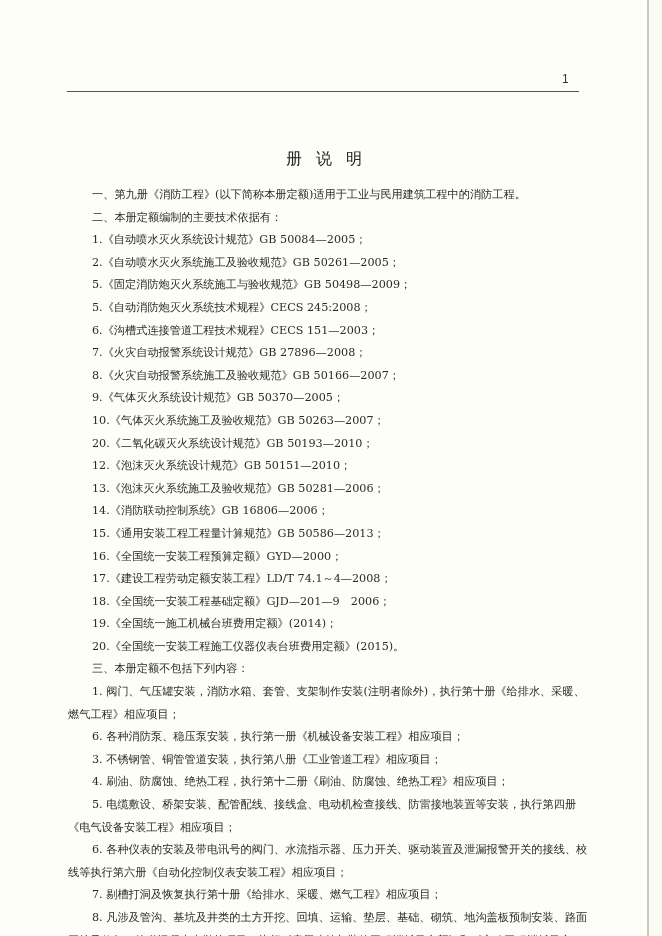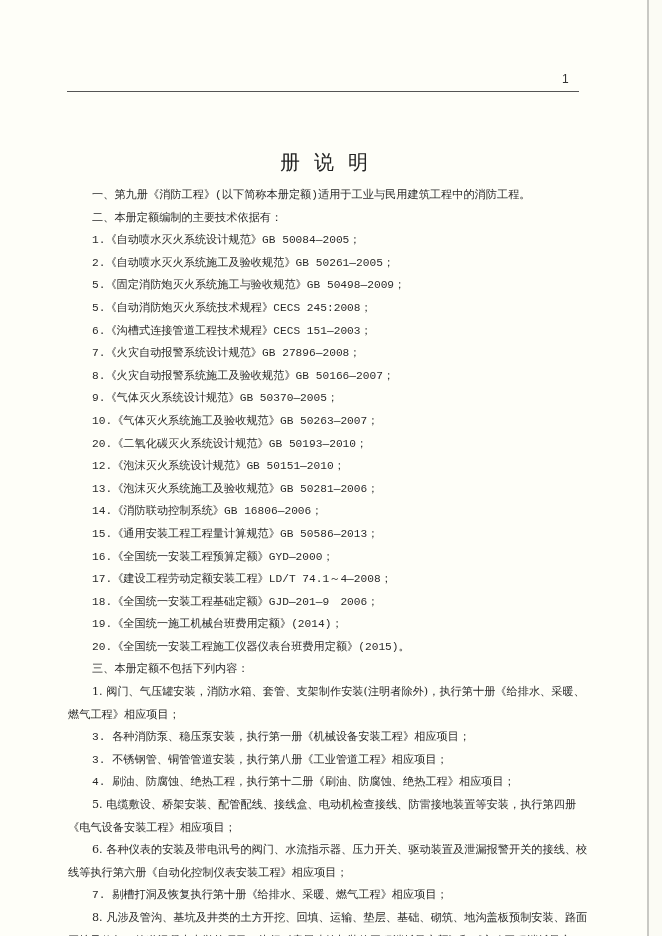--- a/index.html
+++ b/index.html
@@ -25,29 +25,29 @@
       font-size: 12px; color: #333;
     }
     .header-rule {
       position: absolute; left: 67px; top: 91px; width: 512px; height: 1px;
       background: #555;
     }
     .title {
       position: absolute; left: 0; top: 149px; width: 662px;
       text-align: center;
       font-family: "DejaVu Sans", "Liberation Sans", sans-serif;
-      font-size: 20px; letter-spacing: 14px;
+      font-size: 16px; letter-spacing: 14px;
       color: #222;
     }
     .content {
       position: absolute; left: 68px; top: 184px; width: 520px;
       font-size: 11.2px; line-height: 22.6px;
     }
     .p { margin: 0; white-space: nowrap; }
-    .indent { padding-left: 24px; font-family: Liberation Mono, monospace; }
+    .indent { padding-left: 24px; }
     .wrap { white-space: normal; text-indent: 24px; }
   </style>
 </head>
 <body>
 
 <div class="page-edge-shadow"></div>
 <div class="page-edge"></div>
 
 <div class="page-number">1</div>
 <div class="header-rule"></div>
@@ -77,21 +77,21 @@
     <p class="p indent">17.《建设工程劳动定额安装工程》LD/T 74.1～4—2008；</p>
     <p class="p indent">18.《全国统一安装工程基础定额》GJD—201—9　2006；</p>
     <p class="p indent">19.《全国统一施工机械台班费用定额》(2014)；</p>
     <p class="p indent">20.《全国统一安装工程施工仪器仪表台班费用定额》(2015)。</p>
   </div>
 
   <p class="p indent">三、本册定额不包括下列内容：</p>
 
   <div>
     <p class="p wrap">1. 阀门、气压罐安装，消防水箱、套管、支架制作安装(注明者除外)，执行第十册《给排水、采暖、燃气工程》相应项目；</p>
-    <p class="p indent">3. 各种消防泵、稳压泵安装，执行第一册《机械设备安装工程》相应项目；</p>
+    <p class="p indent">6. 各种消防泵、稳压泵安装，执行第一册《机械设备安装工程》相应项目；</p>
     <p class="p indent">3. 不锈钢管、铜管管道安装，执行第八册《工业管道工程》相应项目；</p>
     <p class="p indent">4. 刷油、防腐蚀、绝热工程，执行第十二册《刷油、防腐蚀、绝热工程》相应项目；</p>
     <p class="p wrap">5. 电缆敷设、桥架安装、配管配线、接线盒、电动机检查接线、防雷接地装置等安装，执行第四册《电气设备安装工程》相应项目；</p>
     <p class="p wrap">6. 各种仪表的安装及带电讯号的阀门、水流指示器、压力开关、驱动装置及泄漏报警开关的接线、校线等执行第六册《自动化控制仪表安装工程》相应项目；</p>
     <p class="p indent">7. 剔槽打洞及恢复执行第十册《给排水、采暖、燃气工程》相应项目；</p>
     <p class="p wrap">8. 凡涉及管沟、基坑及井类的土方开挖、回填、运输、垫层、基础、砌筑、地沟盖板预制安装、路面开挖及修复、管道混凝土支墩的项目，执行《房屋建筑与装饰工程消耗量定额》和《市政工程消耗量定额》相应项目。</p>
   </div>
 
 </div>
 

